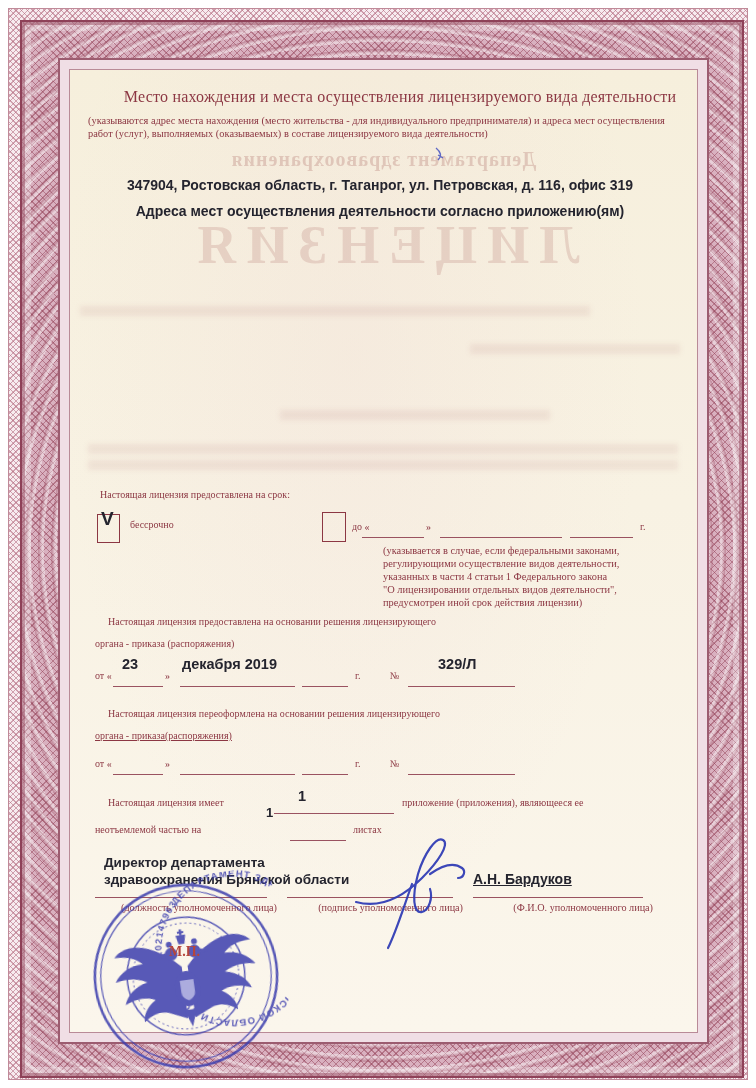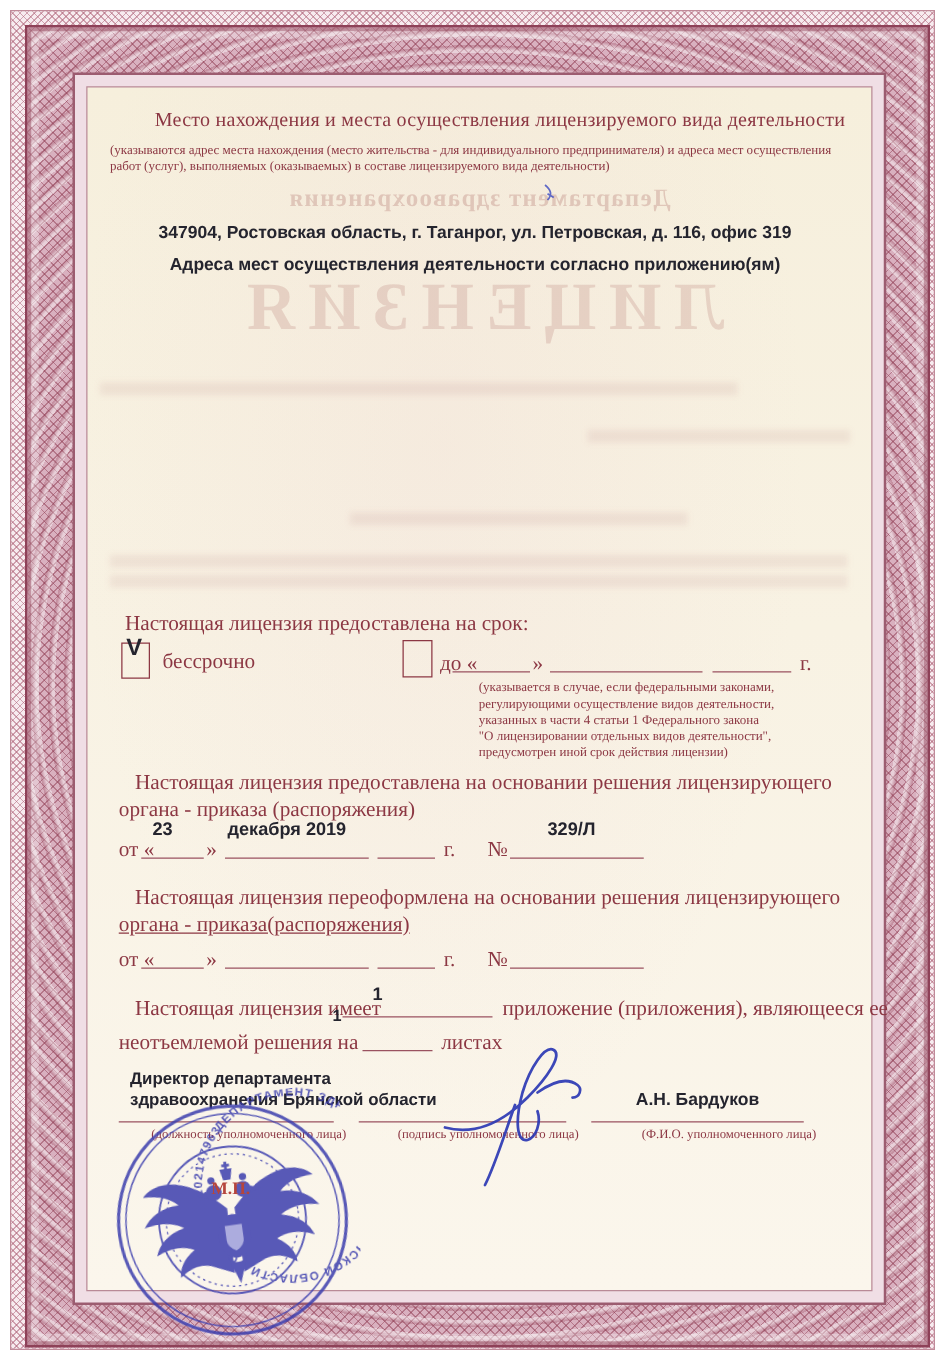--- a/index.html
+++ b/index.html
@@ -16,21 +16,21 @@
       repeating-linear-gradient(45deg, rgba(146,64,86,.5) 0 1px, transparent 1px 5px),
       repeating-linear-gradient(-45deg, rgba(146,64,86,.5) 0 1px, transparent 1px 5px);
     box-shadow:inset 0 0 0 3px rgba(142,62,84,.45), inset 0 0 0 9px rgba(255,255,255,.28);}
   .paper{position:absolute;left:70px;top:70px;right:59px;bottom:56px;
     background:linear-gradient(180deg,#f6efdc 0%,#f8f2e3 45%,#fbf6ec 100%);
     box-shadow:0 0 0 1px #b98a97, 0 0 0 10px #f0dee5, 0 0 0 12px #9c5c70;}
   .paper::after{content:"";position:absolute;inset:0;
     background:radial-gradient(ellipse at 45% 30%, rgba(232,195,205,.14), transparent 60%);}
   .content{position:absolute;inset:0;}
   
-  .t{position:absolute;color:#8c3743;font-size:17px;white-space:nowrap;}
+  .t{position:absolute;color:#8c3743;font-size:10px;white-space:nowrap;}
   .title{font-size:16px;letter-spacing:.2px;margin-left:20px;}
   .small{font-size:10.4px;line-height:13.2px;}
   .b{position:absolute;color:#24242e;font-family:"Liberation Sans",sans-serif;font-weight:bold;
      font-size:14px;white-space:nowrap;}
   .bl{position:absolute;border-bottom:1.2px solid #9a5260;height:16px;}
   .val{position:absolute;color:#24242e;font-family:"Liberation Sans",sans-serif;font-weight:bold;
        font-size:14.5px;white-space:nowrap;}
   .cap{position:absolute;color:#8c3743;font-size:10.2px;text-align:right;white-space:nowrap;}
   .sigline{position:absolute;border-top:1.1px solid #9a5260;height:0;}
   .cb{position:absolute;border:1.6px solid #8c3743;background:transparent;}
@@ -120,27 +120,27 @@
     <div class="bl" style="left:302px;top:758px;width:46px;"></div>
     <div class="t" style="left:355px;top:758px;">г.</div>
     <div class="t" style="left:390px;top:758px;">№</div>
     <div class="bl" style="left:408px;top:758px;width:107px;"></div>
 
     <div class="t" style="left:108px;top:797px;">Настоящая лицензия имеет</div>
     <div class="val" style="left:266px;top:805px;font-size:13px;">1</div>
     <div class="bl" style="left:274px;top:797px;width:120px;"></div>
     <div class="val" style="left:298px;top:788px;">1</div>
     <div class="t" style="left:402px;top:797px;">приложение (приложения), являющееся ее</div>
-    <div class="t" style="left:95px;top:824px;">неотъемлемой решения на</div>
+    <div class="t" style="left:95px;top:824px;">неотъемлемой частью на</div>
     <div class="bl" style="left:290px;top:824px;width:56px;"></div>
     <div class="t" style="left:353px;top:824px;">листах</div>
 
     <div class="b" style="left:104px;top:855px;font-size:13.5px;">Директор департамента</div>
     <div class="b" style="left:104px;top:872px;font-size:13.5px;">здравоохранения Брянской области</div>
-    <div class="b" style="left:473px;width:170px;top:871px;font-size:14px;text-align:center;">А.Н. Бардуков</div>
+    <div class="b" style="left:473px;width:170px;top:871px;font-size:14px;text-align:left;text-decoration:underline;">А.Н. Бардуков</div>
 
     <div class="sigline" style="left:95px;top:897px;width:172px;"></div>
     <div class="sigline" style="left:287px;top:897px;width:166px;"></div>
     <div class="sigline" style="left:473px;top:897px;width:170px;"></div>
 
     <div class="cap" style="left:85px;width:192px;top:902px;">(должность уполномоченного лица)</div>
     <div class="cap" style="left:277px;width:186px;top:902px;">(подпись уполномоченного лица)</div>
     <div class="cap" style="left:463px;width:190px;top:902px;">(Ф.И.О. уполномоченного лица)</div>
 
     <svg class="sig" viewBox="0 0 140 118">

